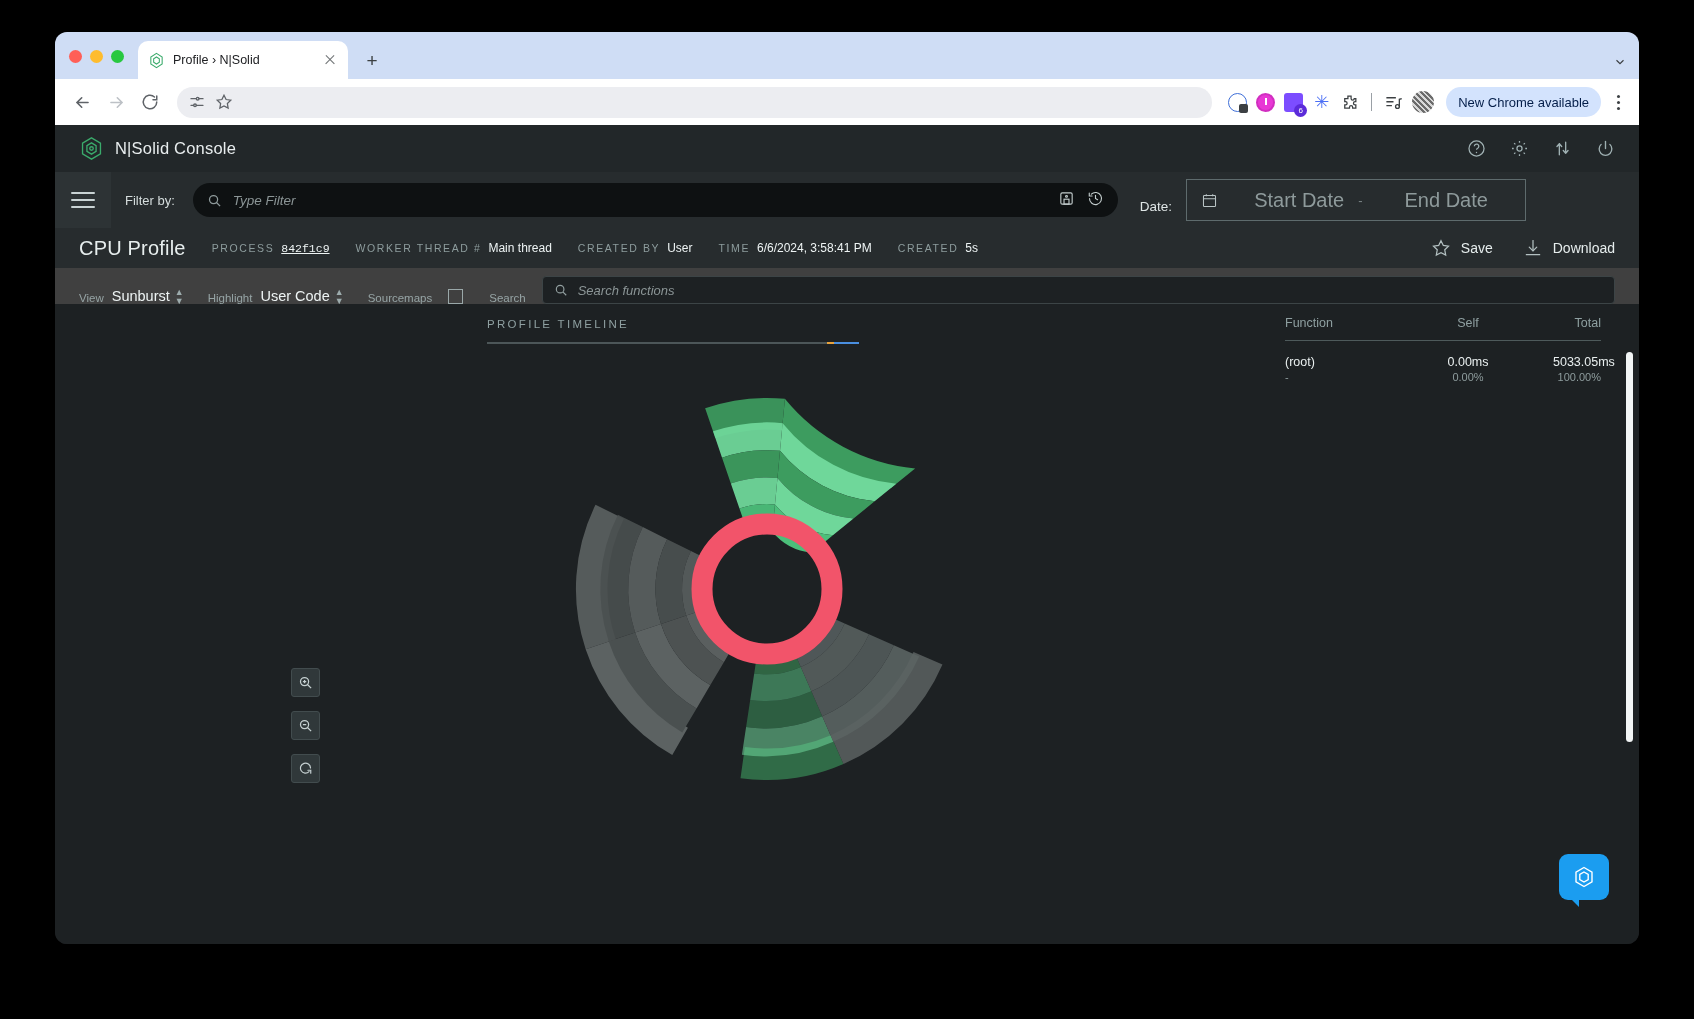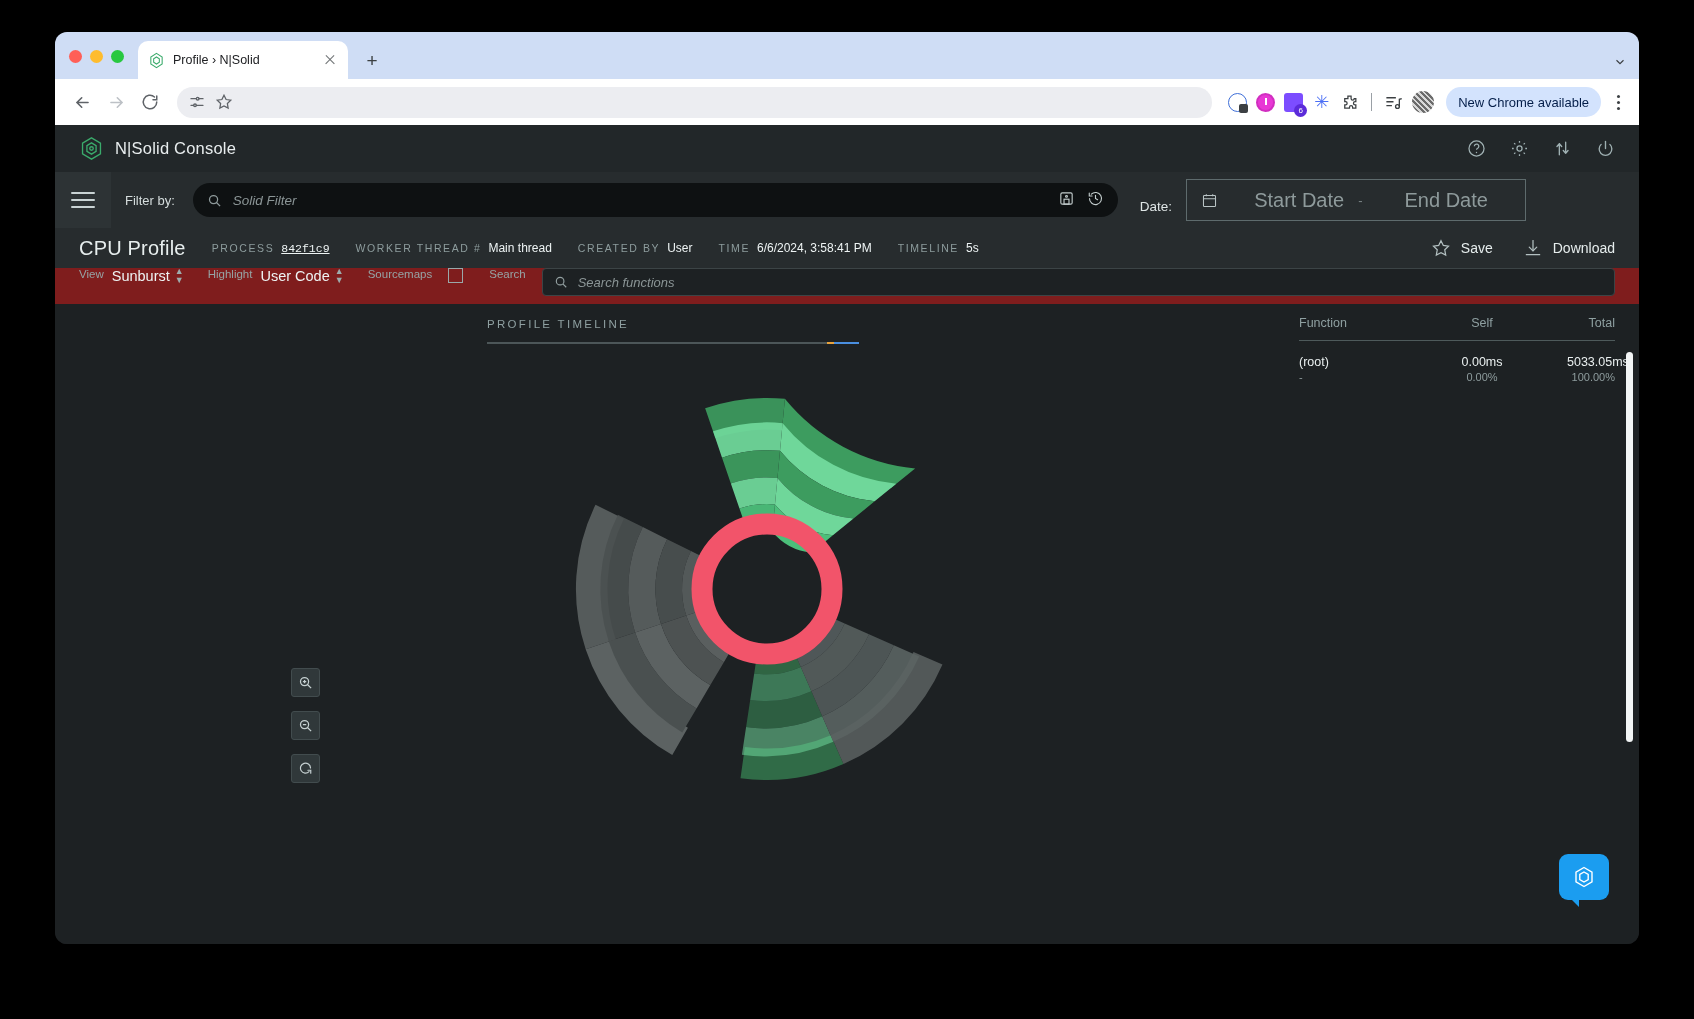--- a/index.html
+++ b/index.html
@@ -163,22 +163,22 @@
   .meta { display: flex; align-items: baseline; gap: 7px; margin-right: 26px; }
   .meta-k { color: #8d9c9d; font-size: 10.5px; letter-spacing: 1.6px; }
   .meta-v { color: #eef4f4; font-size: 12px; }
   .meta-v.mono { font-family: "Liberation Mono", monospace; text-decoration: underline; font-size: 11.5px;}
   .prof-actions { margin-left: auto; display: flex; align-items: center; gap: 30px; }
   .act { display: flex; align-items: center; gap: 10px; color: #e6eded; font-size: 14px; }
   .act svg { width: 20px; height: 20px; color: #b3c0c1; }
 
   
   .view-bar {
-    height: 36px; display: flex; align-items: flex-start; padding: 0 24px; gap: 0;
-    background: #7f1d1d;
+    height: 36px; display: flex; align-items: flex-end; padding: 0 24px; gap: 0;
+    background: #404040;
   }
   .vb-label { color: #96a4a5; font-size: 11.5px; margin-right: 8px; }
   .vb-val { color: #eef4f4; font-size: 14.5px; margin-right: 5px; }
   .spinner { display: inline-flex; flex-direction: column; color: #9dacad; line-height: 6px; font-size: 9px; margin-right: 24px;}
   .chk {
     width: 15px; height: 15px; border: 1.4px solid #9aa8a9; margin-right: 26px; margin-left: 8px;
   }
   .search-wrap {
     flex: 1; height: 28px; background: #1d2123; border: 1px solid #3c4446; border-radius: 4px;
     display: flex; align-items: center; gap: 10px; padding: 0 11px; margin-left: 8px;
@@ -205,21 +205,21 @@
 
   
   .zoom-ctrls { position: absolute; left: 236px; top: 364px; display: flex; flex-direction: column; gap: 14px;}
   .zbtn {
     width: 29px; height: 29px; background: #30383a; border: 1px solid #424c4e; border-radius: 3px;
     display: flex; align-items: center; justify-content: center; color: #c6d1d2;
   }
   .zbtn svg { width: 15px; height: 15px; }
 
   
-  .panel { position: absolute; right: 24px; top: 12px; width: 316px; }
+  .panel { position: absolute; right: 38px; top: 12px; width: 316px; }
   .panel-head {
     display: flex; color: #8fa0a1; font-size: 12.5px;
     padding-bottom: 10px; border-bottom: 1px solid #4e5a5b;
   }
   .c-fn { flex: 1; }
   .c-self { width: 82px; text-align: center; }
   .c-total { width: 92px; text-align: right; padding-left: 44px; }
   .panel-row { display: flex; padding-top: 14px; }
   .row-main { font-size: 12.5px; color: #e9efef; }
   .row-sub { font-size: 11px; color: #8e9c9d; margin-top: 2px; }
@@ -384,21 +384,21 @@
             </span>
         </div>
         <span class="filter-label">Filter by:</span>
         <div class="filter-input-wrap">
           <span class="mag">
             <svg viewBox="0 0 24 24" fill="none" stroke="currentColor" stroke-width="2">
                 <circle cx="10.5" cy="10.5" r="6.5"></circle>
                 <path d="M15.5 15.5L21 21"></path>
               </svg>
           </span>
-          <span class="filter-ph">Solid Filter</span>
+          <span class="filter-ph">Type Filter</span>
           <span class="filter-acts">
             <span>
               <svg viewBox="0 0 24 24" fill="none" stroke="currentColor" stroke-width="1.6">
                   <rect x="4" y="4" width="16" height="16" rx="2"></rect>
                   <rect x="8.5" y="13" width="7" height="7"></rect>
                   <circle cx="12" cy="9" r="1.3"></circle>
                 </svg>
             </span>
             <span>
               <svg viewBox="0 0 24 24" fill="none" stroke="currentColor" stroke-width="1.6" stroke-linecap="round">
@@ -436,21 +436,21 @@
         </span>
         <span class="meta">
           <span class="meta-k">CREATED BY</span>
           <span class="meta-v">User</span>
         </span>
         <span class="meta">
           <span class="meta-k">TIME</span>
           <span class="meta-v">6/6/2024, 3:58:41 PM</span>
         </span>
         <span class="meta">
-          <span class="meta-k">TIMELINE</span>
+          <span class="meta-k">CREATED</span>
           <span class="meta-v">5s</span>
         </span>
 
         <span class="prof-actions">
           <span class="act">
             <svg viewBox="0 0 24 24" fill="none" stroke="currentColor" stroke-width="1.5">
                 <path d="M12 3.2l2.8 5.7 6.2.9-4.5 4.4 1.1 6.2L12 17.5l-5.6 2.9 1.1-6.2L3 9.8l6.2-.9z"></path>
               </svg>
             <span>Save</span>
           </span>

